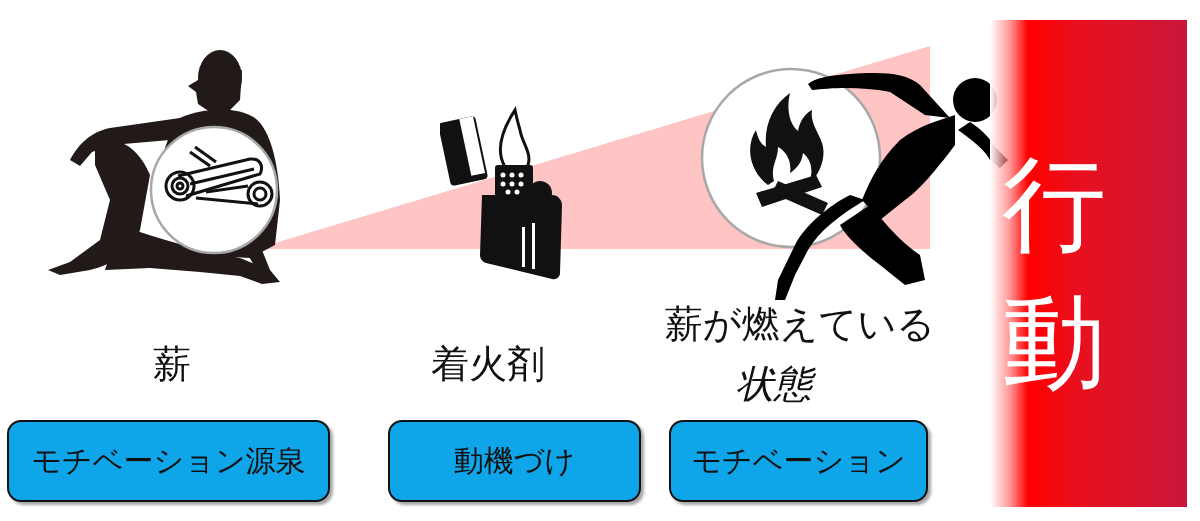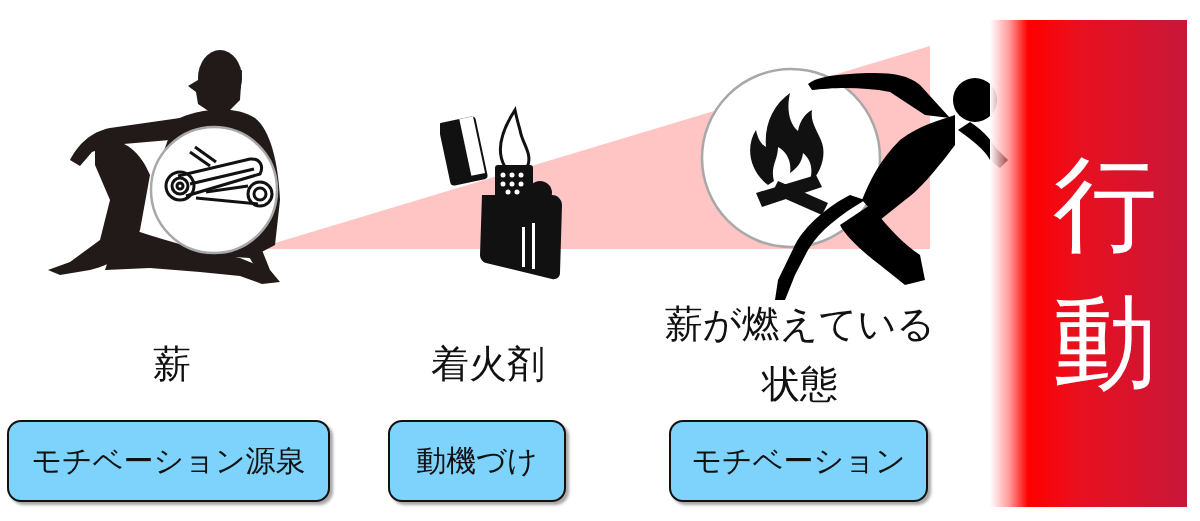--- a/index.html
+++ b/index.html
@@ -2,27 +2,27 @@
 <html><head>
 <meta charset="utf-8">
 <style>
   html, body { margin:0; padding:0; background:#ffffff; }
   body { width:1200px; height:521px; position:relative; overflow:hidden;
          font-family:"DejaVu Sans", "Liberation Sans", sans-serif; color:#111; }
   .abs { position:absolute; }
   #wedge { left:0; top:0; width:1200px; height:521px; }
   .stage-title { position:absolute; text-align:center; font-size:38px; line-height:44px; color:#111; }
   .label-box { position:absolute; height:82px; border:2.5px solid #111; border-radius:14px;
-               background:#7dd3fc; box-shadow:3px 3px 3px rgba(0,0,0,0.35);
+               background:#0ea5e9; box-shadow:3px 3px 3px rgba(0,0,0,0.35);
                display:flex; align-items:center; justify-content:center;
                font-size:30px; color:#111; box-sizing:border-box; }
   #action-bar { left:990px; top:20px; width:197px; height:487px;
                 background:linear-gradient(to right, rgba(255,255,255,1) 0px, rgba(255,80,80,0.6) 20px, #ff0000 38px, #e8101f 90px, #c8173a 197px); }
-  #action-text { position:absolute; left:40px; width:150px; top:115px; color:#fff;
-                 font-size:104px; line-height:138px; text-align:center; }
+  #action-text { position:absolute; left:12px; width:150px; top:115px; color:#fff;
+                 font-size:104px; line-height:138px; text-align:left; }
   .icon-svg { position:absolute; }
 </style>
 </head>
 <body>
 
 <svg id="wedge" class="abs" viewBox="0 0 1200 521">
   <polygon points="255,249 930,46 930,249" fill="#ffc4c4"></polygon>
 </svg>
 
 <svg class="icon-svg" style="left:40px;top:40px" width="260" height="260" viewBox="40 40 260 260">
@@ -108,21 +108,21 @@
 
     <path d="M870,205 C890,230 905,245 920,255 L925,280 L905,285 L880,265 C860,250 845,235 840,225 Z"></path>
 
     <path d="M865,200 C840,215 820,230 808,250 L795,275 L785,300 L775,300 L778,280 L795,245 C805,225 830,205 850,195 Z"></path>
   </g>
 </svg>
 
 <div class="stage-title" style="left:122px;top:342px;width:100px;">薪</div>
 <div class="stage-title" style="left:388px;top:342px;width:200px;">着火剤</div>
 <div class="stage-title" style="left:650px;top:302px;width:300px;">薪が燃えている</div>
-<div class="stage-title" style="left:650px;top:362px;width:300px;">状態</div>
+<div class="stage-title" style="left:624px;top:362px;width:300px;font-style:italic;">状態</div>
 
 <div class="label-box" style="left:7px;top:420px;width:323px;">モチベーション源泉</div>
-<div class="label-box" style="left:388px;top:420px;width:178px;">動機づけ</div>
+<div class="label-box" style="left:388px;top:420px;width:253px;">動機づけ</div>
 <div class="label-box" style="left:669px;top:420px;width:259px;">モチベーション</div>
 
 <div id="action-bar" class="abs">
   <div id="action-text">行動</div>
 </div>
 
 </body></html>

